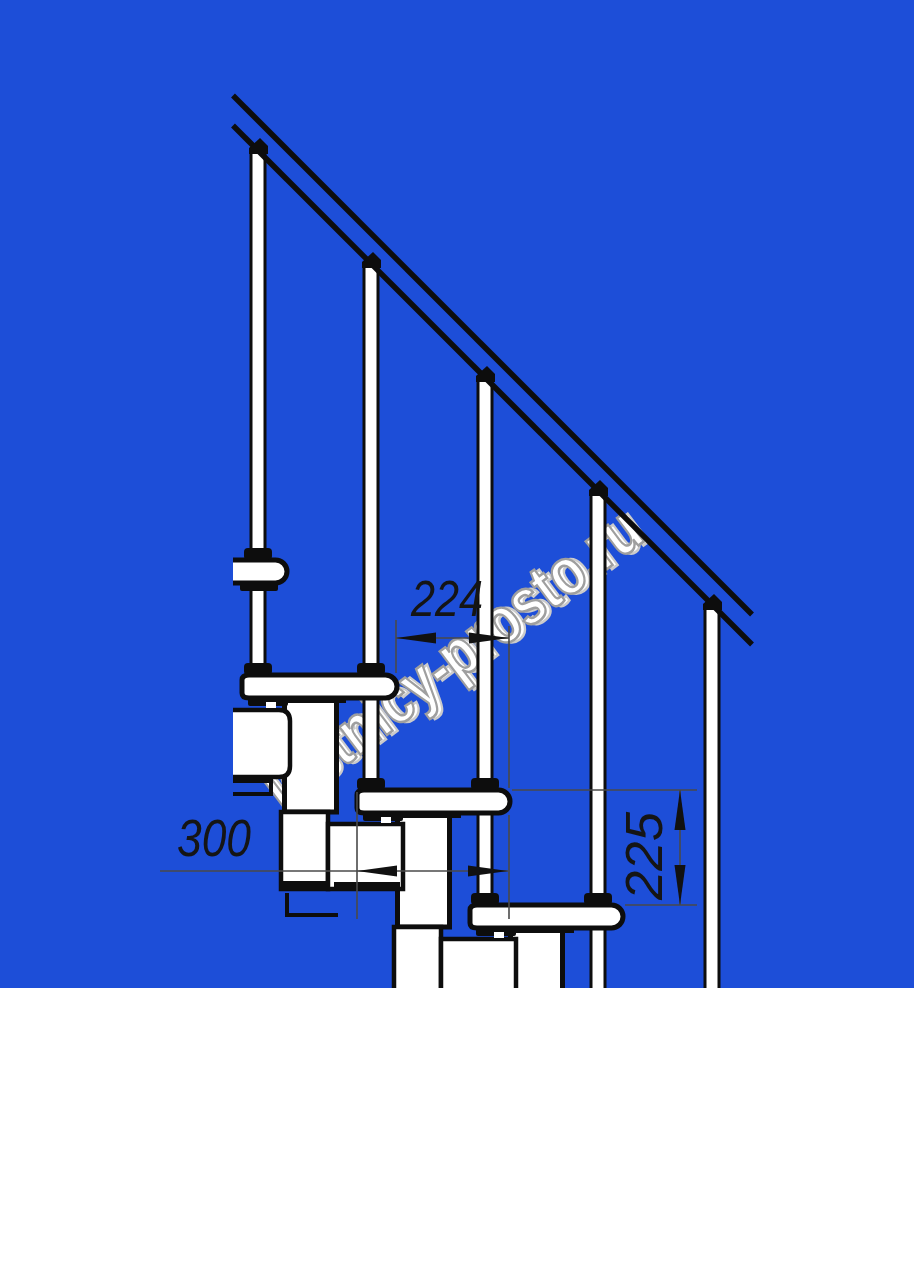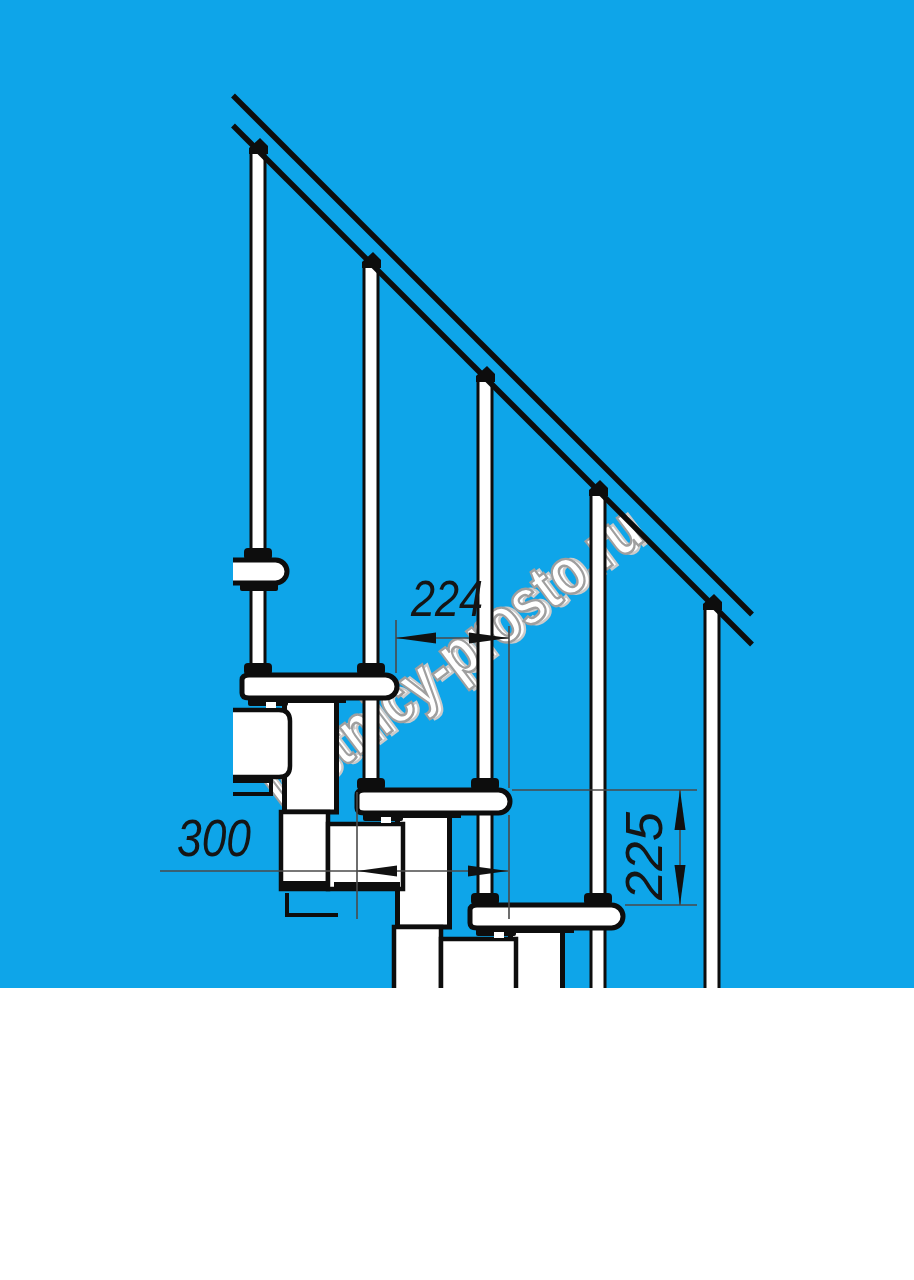--- a/index.html
+++ b/index.html
@@ -1,16 +1,16 @@
 <!DOCTYPE html>
 <html><head>
 <meta charset="utf-8">
 <style>
   html,body{margin:0;padding:0;background:#ffffff;}
-  .stage{position:relative;width:914px;height:988px;background:#0ea5e9;overflow:hidden;}
+  .stage{position:relative;width:914px;height:988px;background:#1d4ed8;overflow:hidden;}
   svg{display:block;}
   text{font-family:"Liberation Sans","DejaVu Sans",sans-serif;}
   .dim-label{font-style:italic;fill:#151515;}
   .wm{font-weight:bold;}
 </style>
 </head>
 <body>
 
 <div class="stage">
 <svg width="914" height="1280" viewBox="0 0 914 1280">

